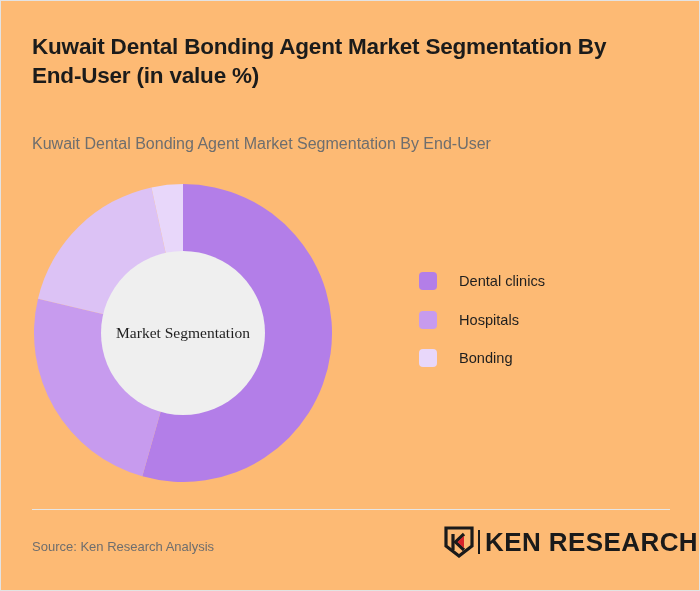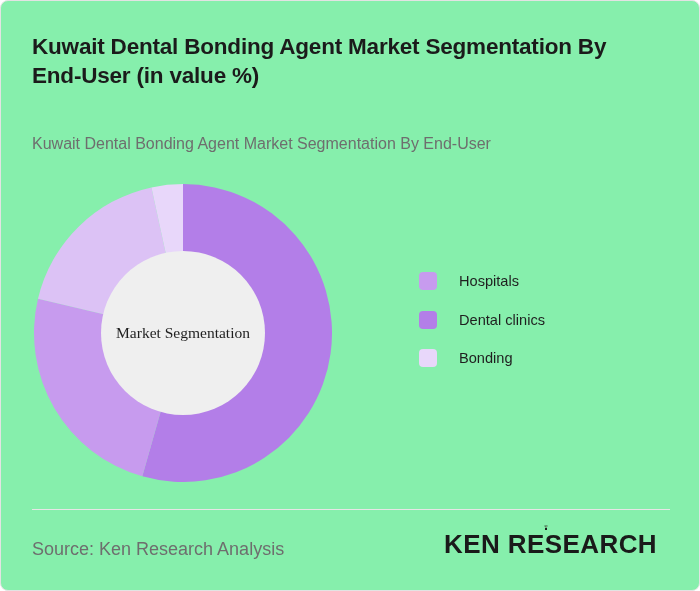--- a/index.html
+++ b/index.html
@@ -4,23 +4,23 @@
 <style>
   * { box-sizing: border-box; margin: 0; padding: 0; }
   html, body {
     width: 700px; height: 591px;
     background: #ffffff;
     font-family: "Liberation Sans", sans-serif;
   }
   #card {
     position: relative;
     width: 700px; height: 591px;
-    background: #86efac;
+    background: #fdba74;
     border: 1px solid #e3e3e3;
-    border-radius: 8px;
+    border-radius: 0;
     overflow: hidden;
   }
   #title {
     position: absolute;
     left: 31px; top: 31px;
     width: 625px;
     font-size: 22.5px;
     font-weight: bold;
     line-height: 29px;
     color: #1b1b1b;
@@ -81,30 +81,29 @@
   }
   #divider {
     position: absolute;
     left: 31px; top: 508px;
     width: 638px; height: 1px;
     background: #e6e6e6;
   }
   #source {
     position: absolute;
     left: 31px; top: 538px;
-    font-size: 18px;
+    font-size: 13px;
     color: #6e6e6e;
   }
   #logo {
     position: absolute;
     left: 443px; top: 524px;
     height: 34px;
     display: flex;
     align-items: center;
-    flex-direction: column;
   }
   #logo-mark { display: block; }
   #logo-bar {
     width: 2px; height: 24px;
     background: #1a1a1a;
     margin: 0 5px 0 4px;
   }
   #logo-text {
     font-family: "Liberation Sans", sans-serif;
     font-size: 25px;
@@ -131,26 +130,26 @@
           <path d="M 149 149 L 4.008321863663127 114.67197542518807 A 149 149 0 0 1 117.41094062161383 3.387049588339181 Z" fill="#dcc2f5"></path>
           <path d="M 149 149 L 117.41094062161383 3.387049588339181 A 149 149 0 0 1 148.99999999999997 0 Z" fill="#e8d7fa"></path>
         </g>
       <circle cx="149" cy="149" r="82" id="donut-hole" fill="#efefef"></circle>
     </svg>
     <div id="center-label">Market Segmentation</div>
   </div>
 
   <div id="legend">
       <div class="legend-item">
+        <span class="legend-swatch" style="background: rgb(179, 126, 232);"></span>
+        <span class="legend-label">Dental clinics</span>
+      </div>
+      <div class="legend-item">
         <span class="legend-swatch" style="background: rgb(199, 155, 238);"></span>
         <span class="legend-label">Hospitals</span>
-      </div>
-      <div class="legend-item">
-        <span class="legend-swatch" style="background: rgb(179, 126, 232);"></span>
-        <span class="legend-label">Dental clinics</span>
       </div>
       <div class="legend-item">
         <span class="legend-swatch" style="background: rgb(232, 215, 250);"></span>
         <span class="legend-label">Bonding</span>
       </div>
     </div>
 
   <div id="divider"></div>
 
   <div id="source">Source: Ken Research Analysis</div>

